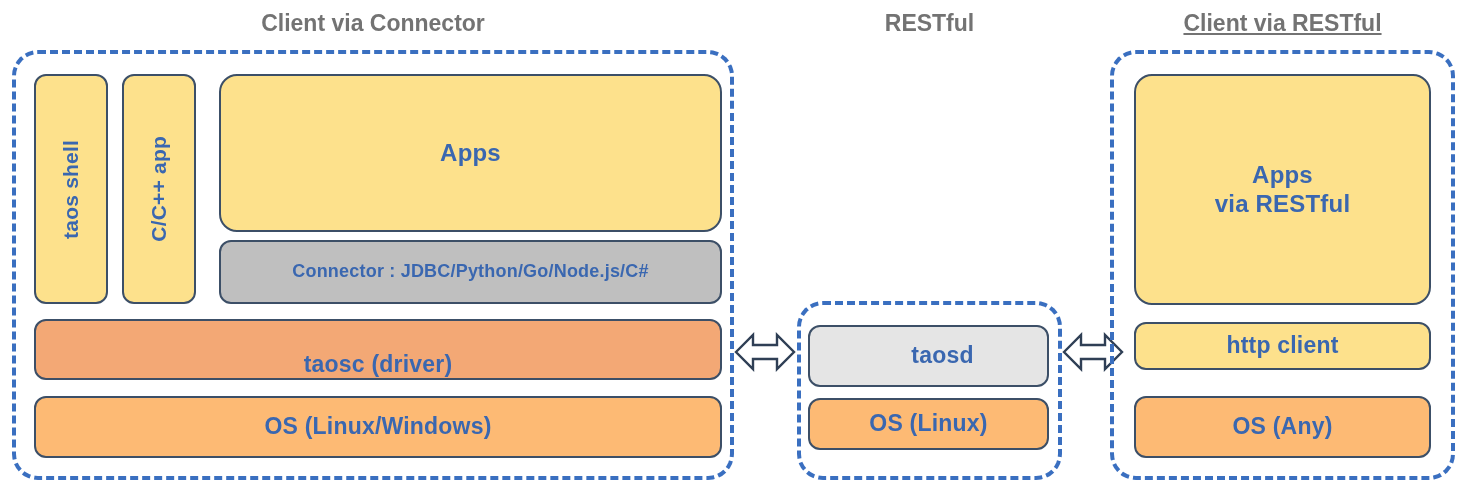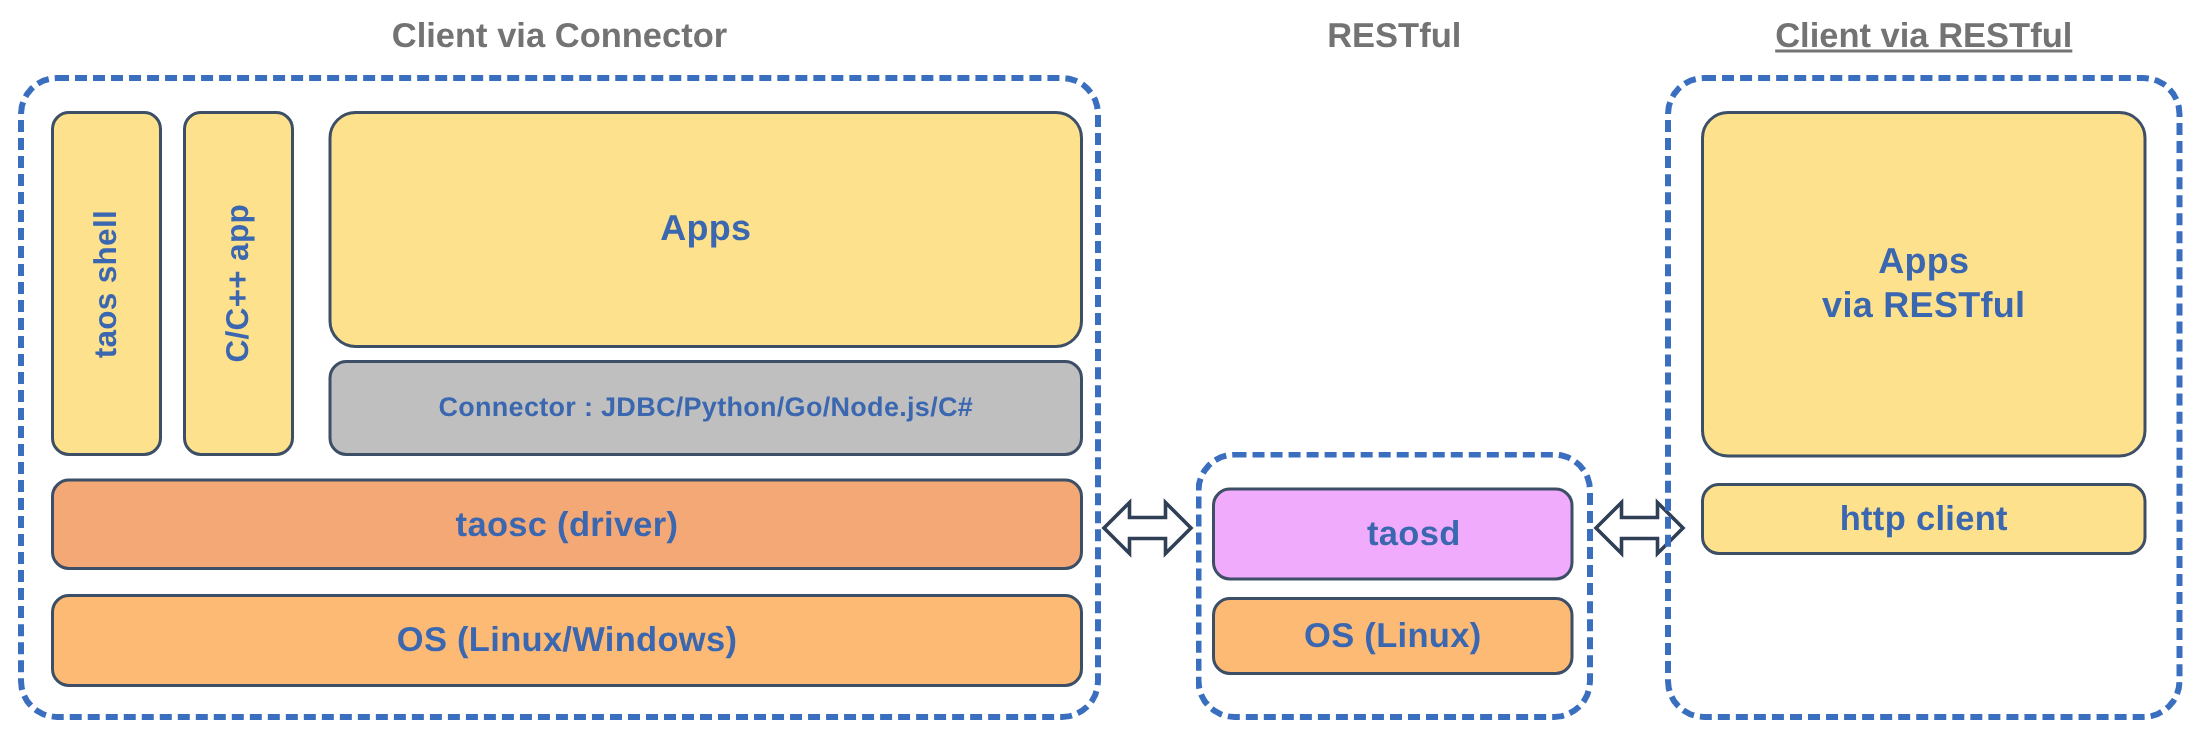--- a/index.html
+++ b/index.html
@@ -54,21 +54,21 @@
     font-weight: bold;
     font-size: 21px;
     line-height: 1.18;
     letter-spacing: 0.2px;
   }
   .box.rounded-lg { border-radius: 18px; }
 
   .fill-yellow { background: #fde18c; }
   .fill-orange { background: #f3a875; }
   .fill-blue   { background: #fdba74; }
-  .fill-green  { background: #f0abfc; padding-left: 28px; }
+  .fill-green  { background: #e5e5e5; padding-left: 28px; }
   .fill-gray   { background: #bfbfbf; }
 
   .vertical-text {
     writing-mode: vertical-rl;
     transform: rotate(180deg);
     white-space: nowrap;
   }
 
   .box .label {
     pointer-events: none;
@@ -102,21 +102,21 @@
   </div>
 
   <div class="box fill-yellow rounded-lg" style="left:219px; top:74px; width:503px; height:158px;">
     <span class="label" style="font-size:24px;">Apps</span>
   </div>
 
   <div class="box fill-gray" style="left:219px; top:240px; width:503px; height:64px;">
     <span class="label" style="font-size:18px;text-align:right;">Connector : JDBC/Python/Go/Node.js/C#</span>
   </div>
 
-  <div class="box fill-orange" style="left:34px; top:319px; width:688px; height:61px;">
+  <div class="box fill-orange" style="left:34px; top:319px; width:688px; height:61px;align-items:flex-end;">
     <span class="label" style="font-size:23px;">taosc (driver)</span>
   </div>
 
   <div class="box fill-blue" style="left:34px; top:396px; width:688px; height:62px;">
     <span class="label" style="font-size:23px;">OS (Linux/Windows)</span>
   </div>
 
   <div class="arrow" style="left:734px; top:330px; width:62px; height:44px;">
     <svg width="62" height="44" viewBox="0 0 62 44" xmlns="http://www.w3.org/2000/svg">
       <polygon points="2,22 19,5 19,15 43,15 43,5 60,22 43,39 43,29 19,29 19,39" fill="#ffffff" stroke="#2f3f55" stroke-width="2.4" stroke-linejoin="miter"></polygon>
@@ -143,14 +143,17 @@
 
   <div class="box fill-yellow rounded-lg" style="left:1134px; top:74px; width:297px; height:231px;">
     <span class="label" style="font-size:24px;">Apps
 via RESTful</span>
   </div>
 
   <div class="box fill-yellow" style="left:1134px; top:322px; width:297px; height:48px;">
     <span class="label" style="font-size:23px;">http client</span>
   </div>
 
+  <div class="box fill-blue" style="left:1134px; top:396px; width:297px; height:62px;">
+    <span class="label" style="font-size:23px;">OS (Any)</span>
+  </div>
 
 </div>
 
 </body></html>

